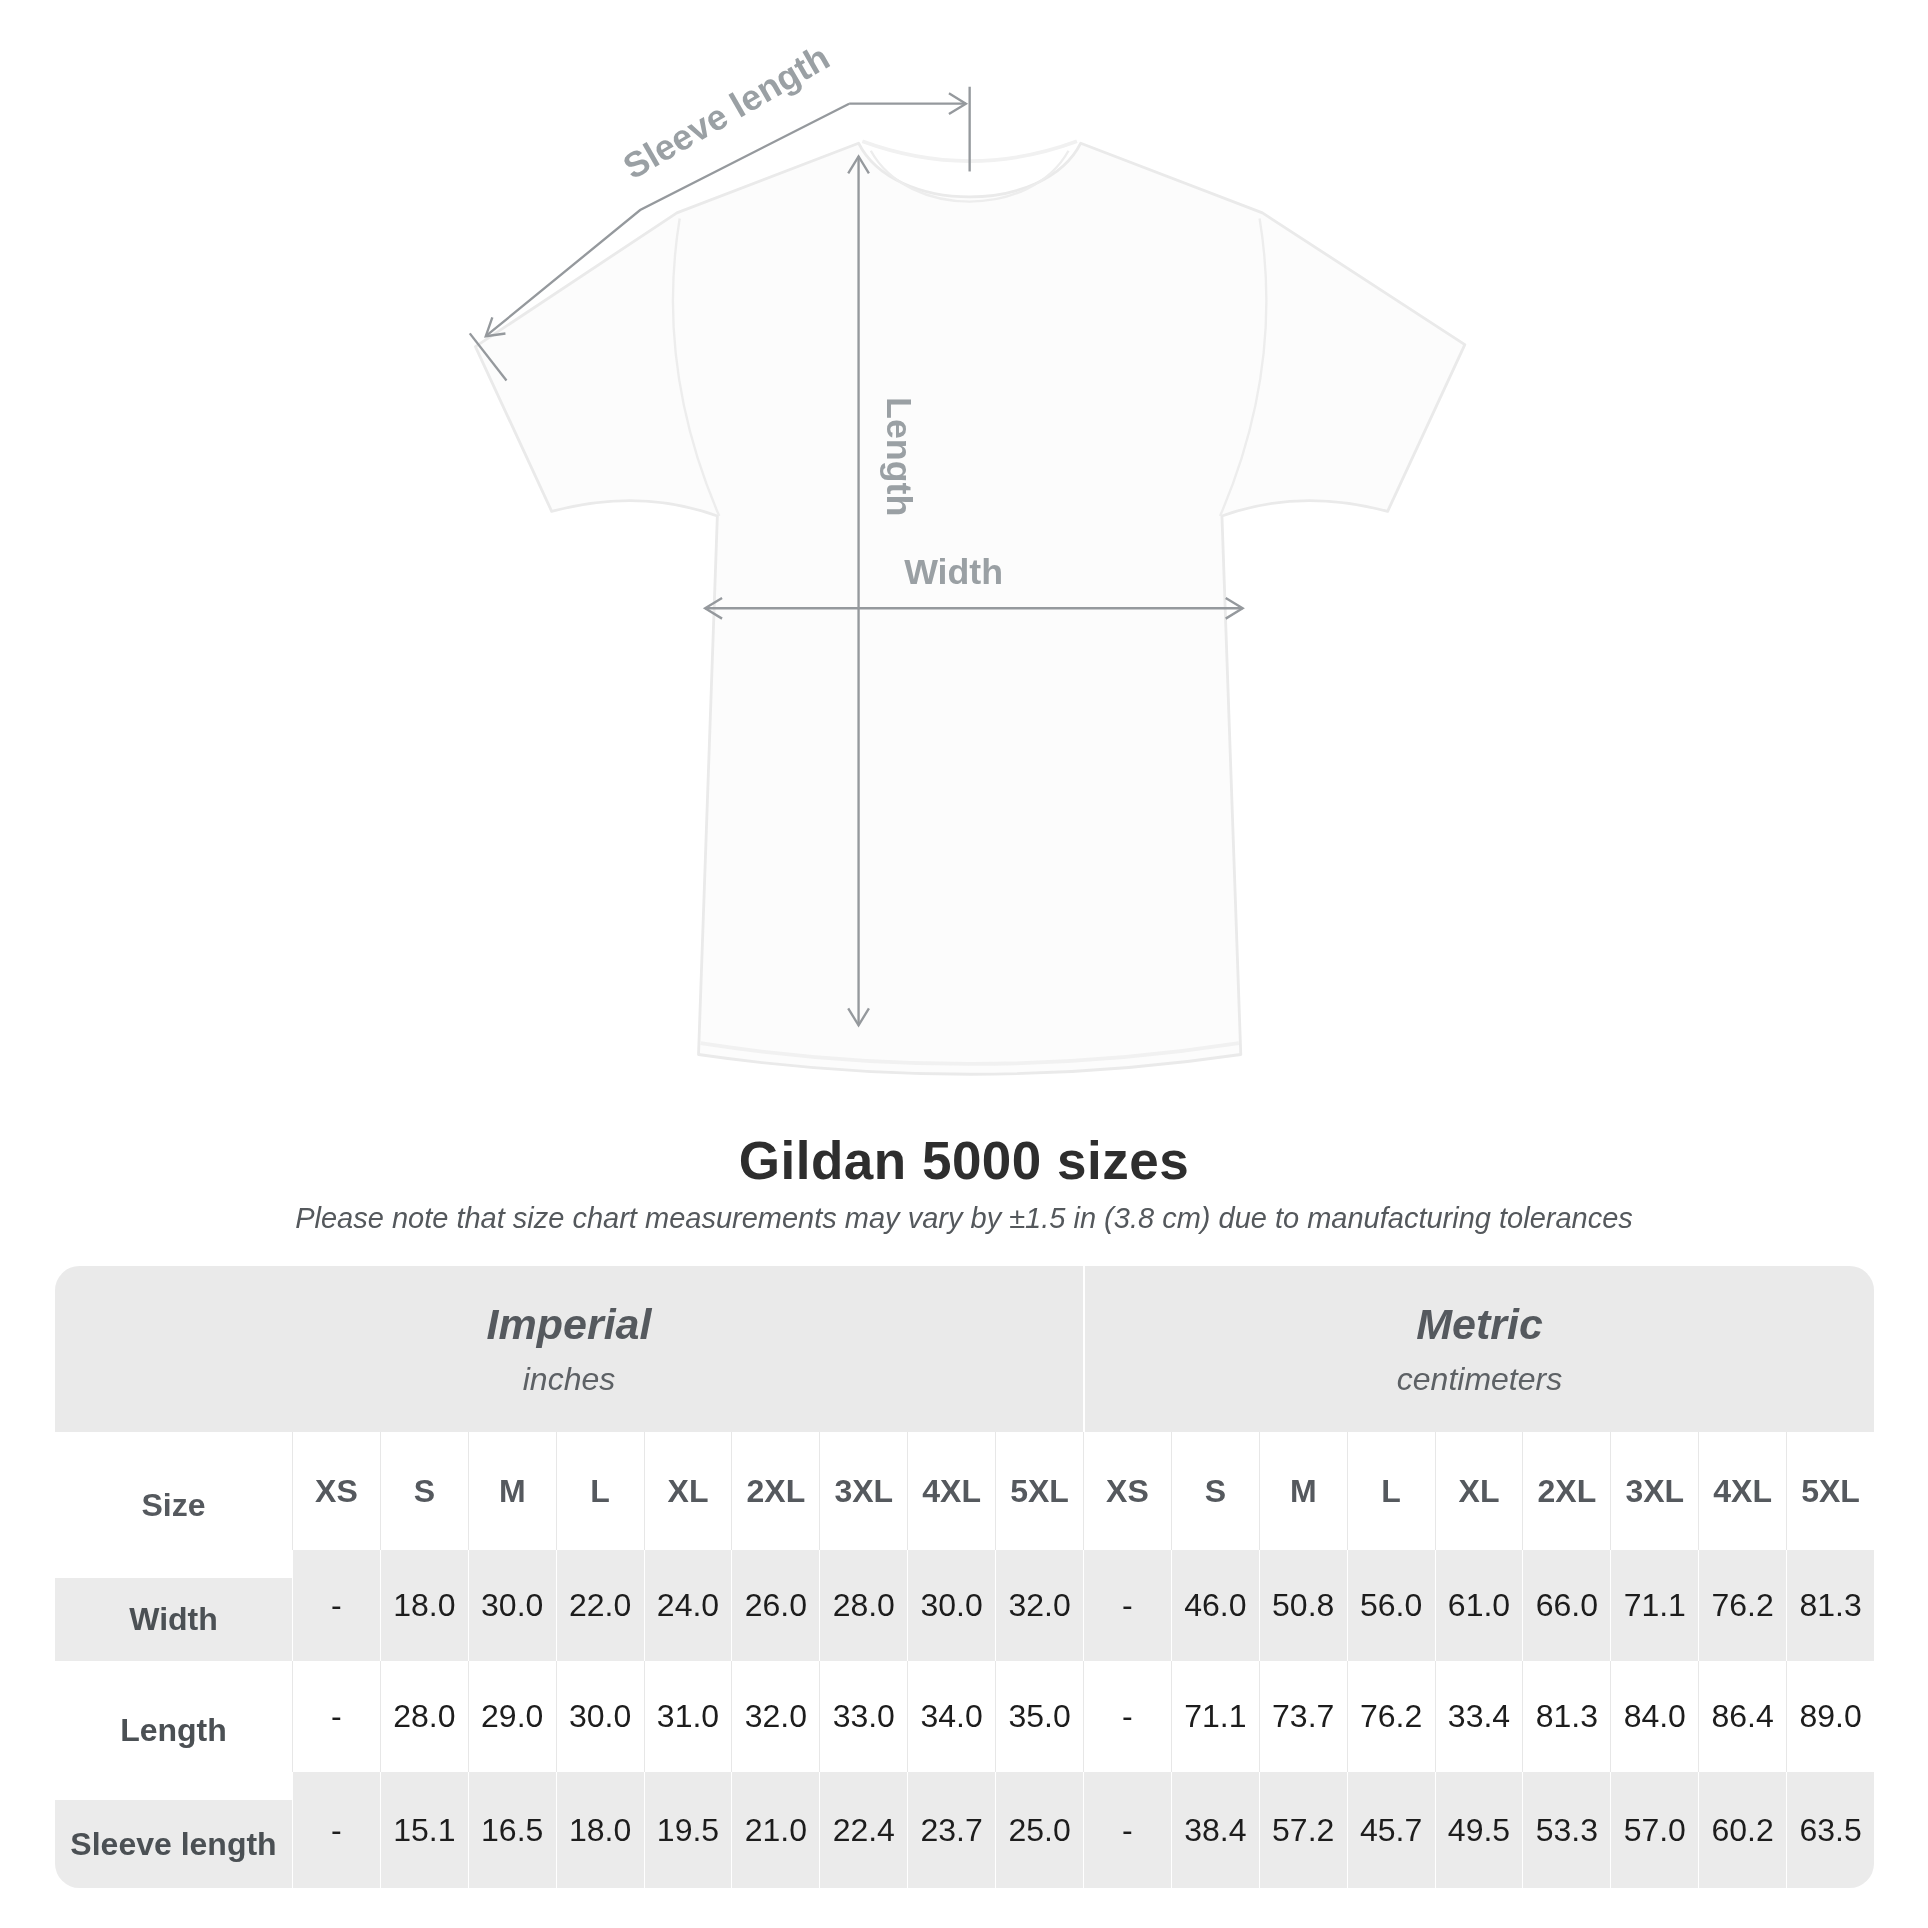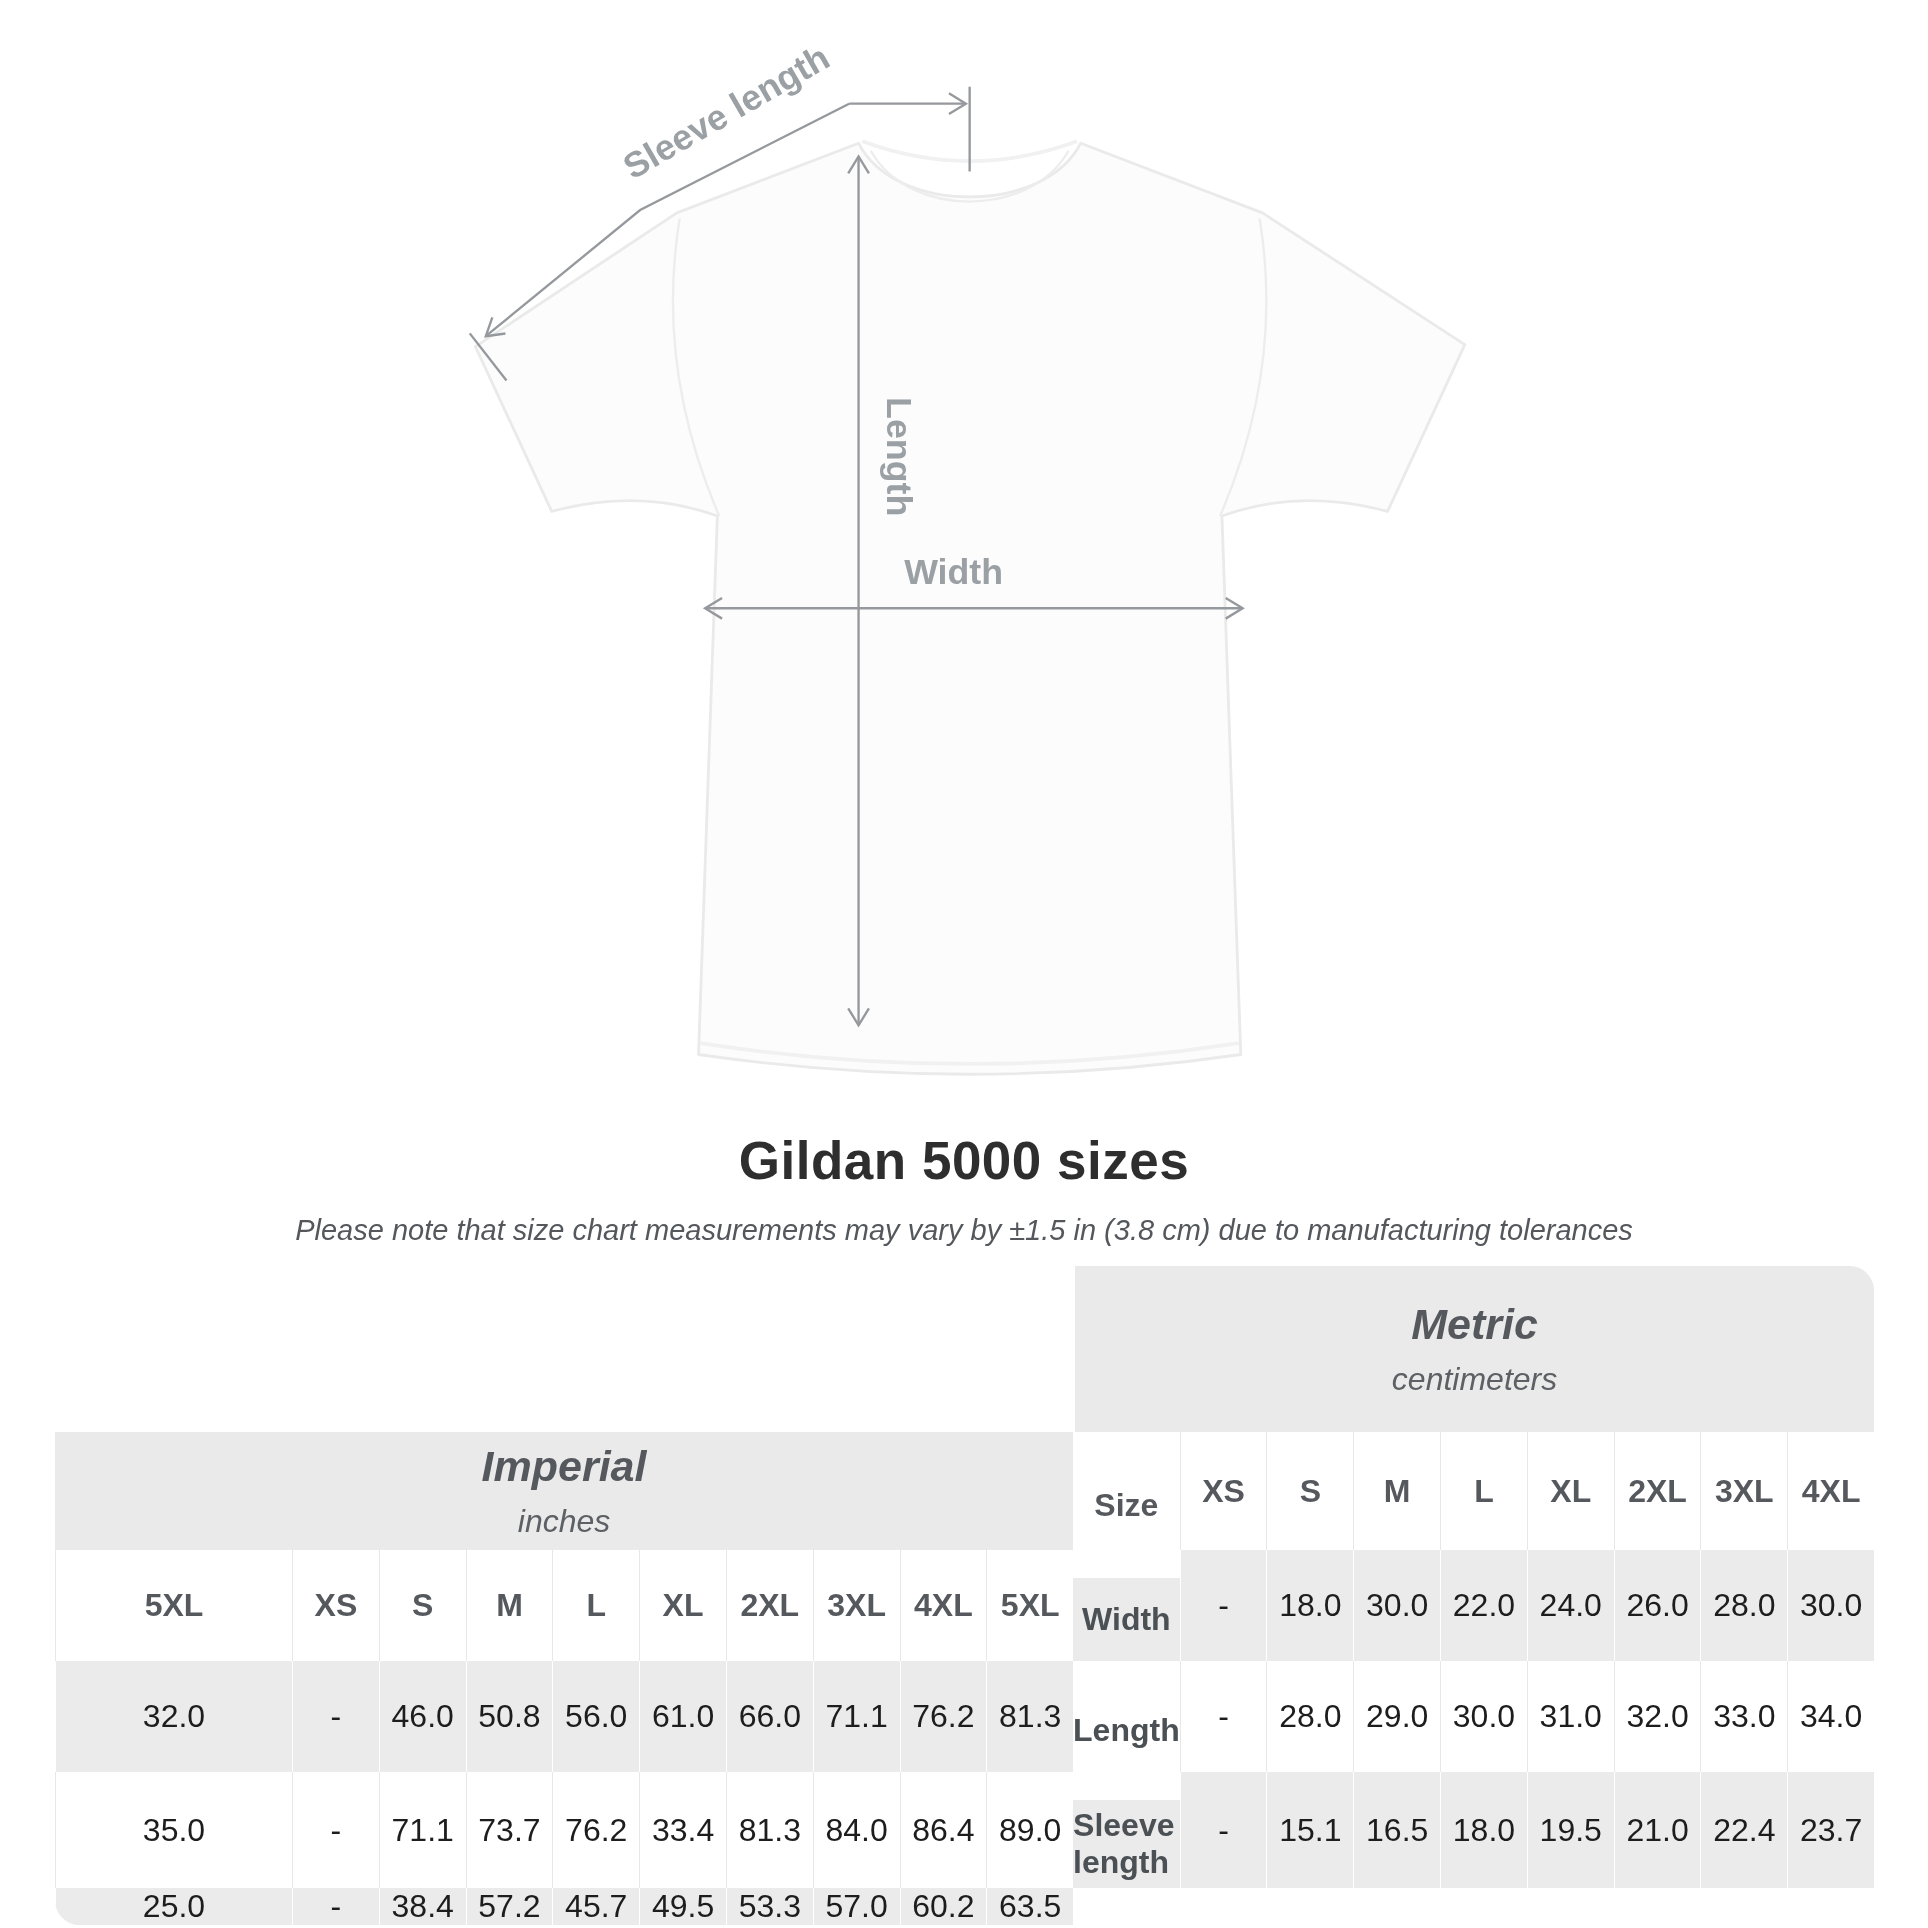--- a/index.html
+++ b/index.html
@@ -10,21 +10,21 @@
   .diagram{position:absolute;left:0;top:0;width:1928px;height:1177px;}
   .ann-line{fill:none;stroke:#95999d;stroke-width:2.5px;}
   .seam{fill:none;stroke:#ededed;stroke-width:2.5px;}
   .soft{fill:none;stroke:#f1f1f1;stroke-width:4px;}
   .ann-label{font-family:"Liberation Sans","DejaVu Sans",sans-serif;
              font-weight:bold;font-size:38px;fill:#9aa0a4;}
 
   
   .title{position:absolute;left:0;right:0;top:1122px;margin:8px;text-align:center;
          font-size:53px;font-weight:bold;color:#2e2e2e;letter-spacing:0.5px;}
-  .subtitle{position:absolute;left:0;right:0;top:1202px;margin:12px;text-align:center;
+  .subtitle{position:absolute;left:0;right:0;top:1202px;margin:0;text-align:center;
             font-style:italic;font-size:29px;color:#54585c;}
 
   
   .size-table{position:absolute;left:55px;top:1266px;width:1819px;
               display:grid;grid-template-columns:237px repeat(18,1fr);
               grid-template-rows:166px 118px 111px 111px 116px;
               border-radius:24.5px;overflow:hidden;}
   .banner{background:#eaeaea;display:flex;flex-direction:column;
           align-items:center;justify-content:center;row-gap:11.3px;}
   .banner.imperial{grid-column:1 / span 10;}
@@ -81,27 +81,27 @@
       <path class="ann-line" d="M749,646 L1320,646" marker-start="url(#arrow)" marker-end="url(#arrow)"></path>
       <text class="ann-label" x="1013" y="620" text-anchor="middle">Width</text>
     </g>
   </svg>
 
   <h1 class="title">Gildan 5000 sizes</h1>
   <p class="subtitle">Please note that size chart measurements may vary by ±1.5 in (3.8 cm) due to manufacturing tolerances</p>
 
   <div class="size-table">
 
+    <div class="banner imperial">
+      <span class="unit-name">Imperial</span>
+      <span class="unit-sub">inches</span>
+    </div>
     <div class="banner metric">
       <span class="unit-name">Metric</span>
       <span class="unit-sub">centimeters</span>
-    </div>
-    <div class="banner imperial">
-      <span class="unit-name">Imperial</span>
-      <span class="unit-sub">inches</span>
     </div>
 
     <div class="cell head first">Size</div>
     <div class="cell head">XS</div>
     <div class="cell head">S</div>
     <div class="cell head">M</div>
     <div class="cell head">L</div>
     <div class="cell head">XL</div>
     <div class="cell head">2XL</div>
     <div class="cell head">3XL</div>

